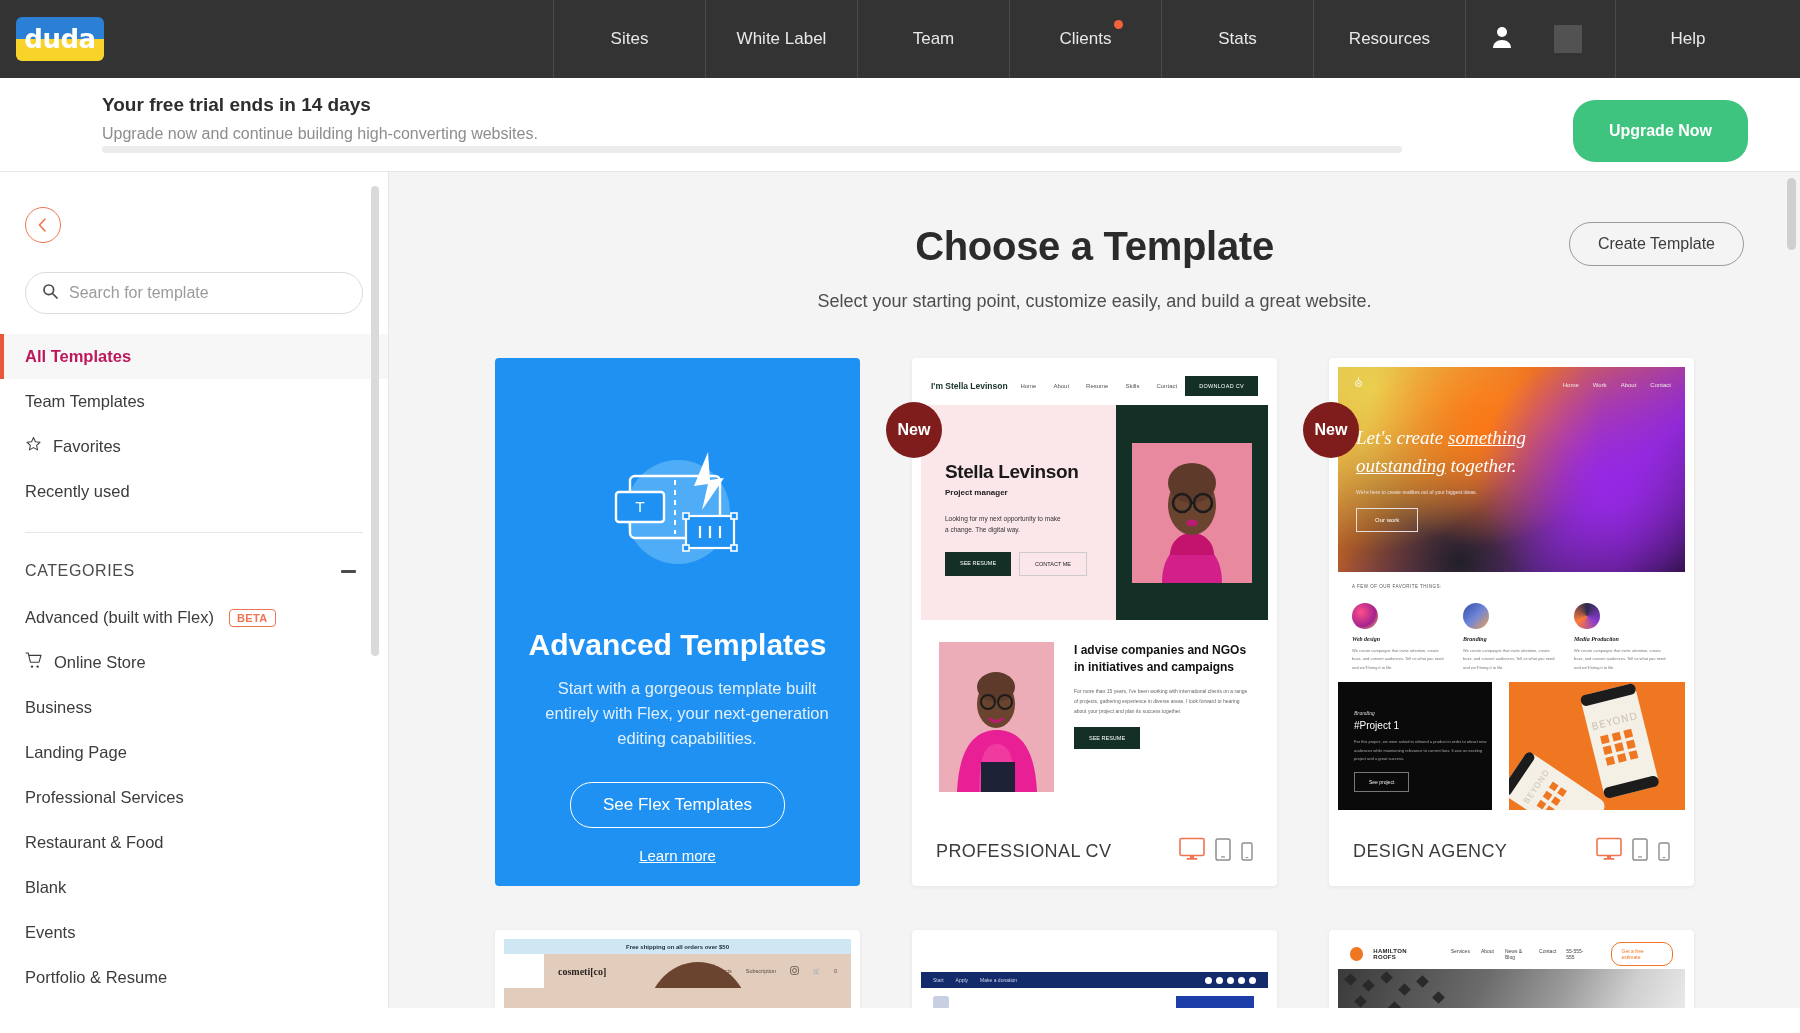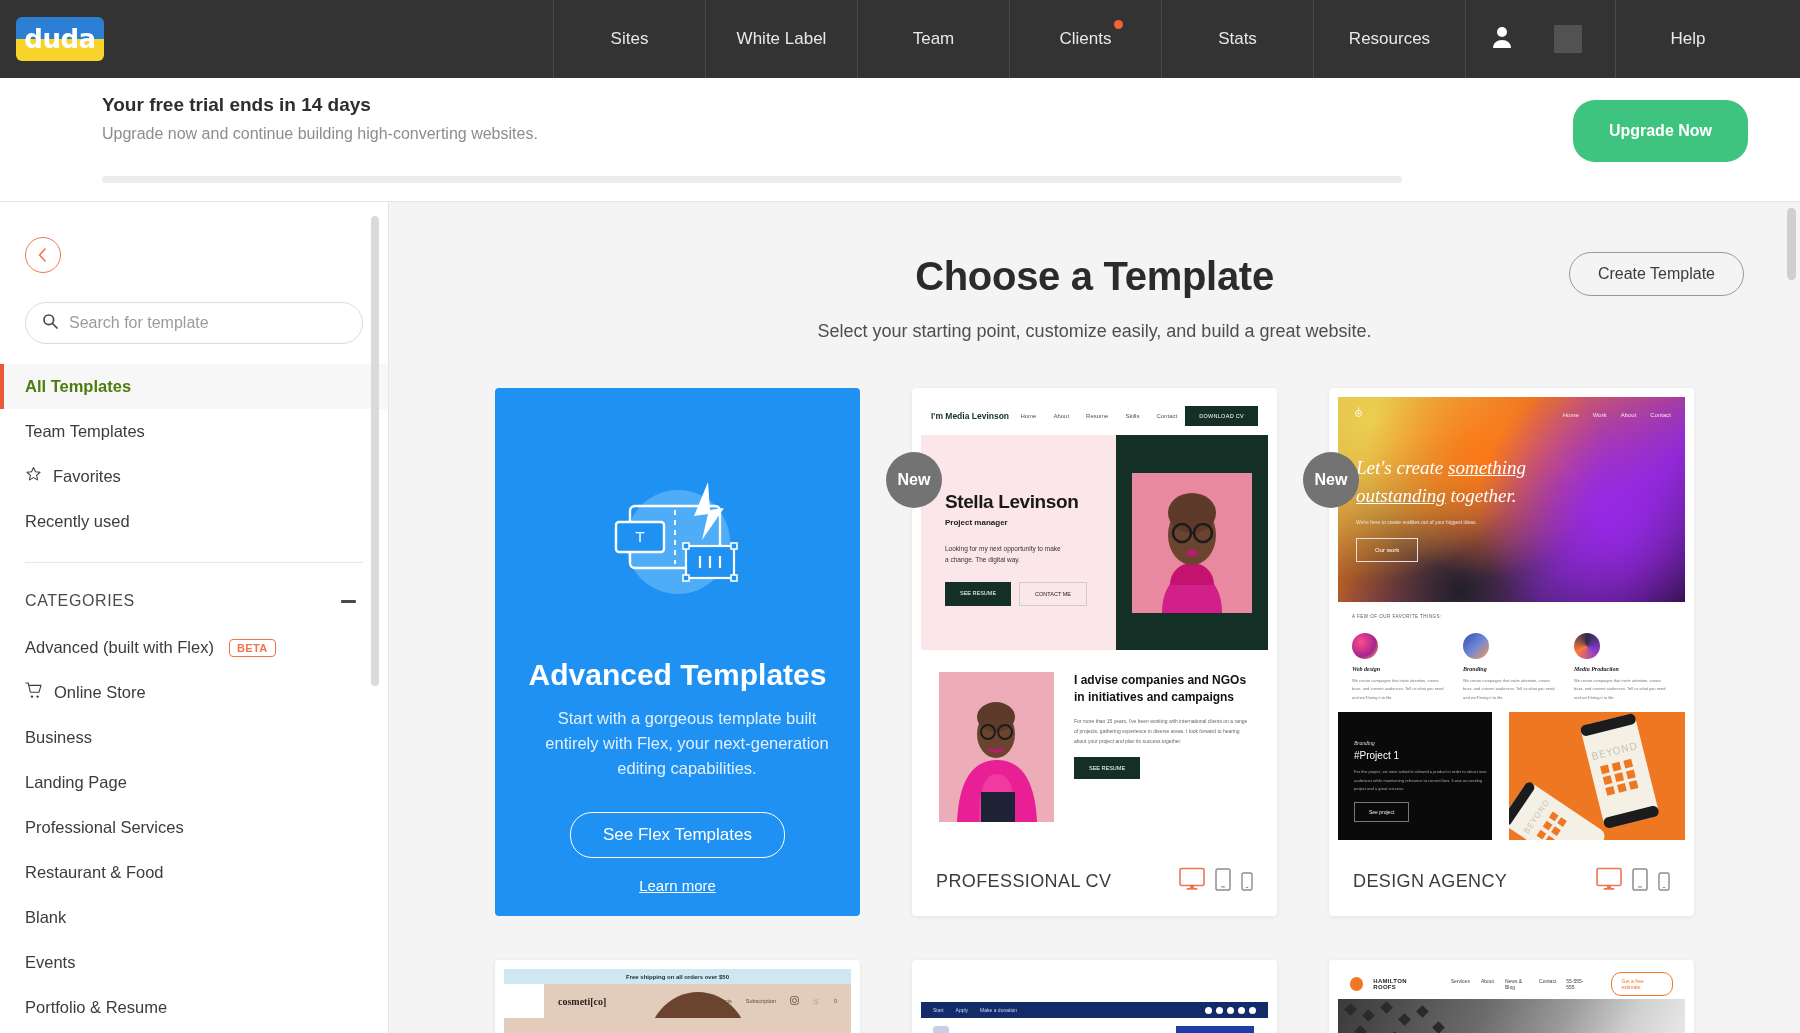--- a/index.html
+++ b/index.html
@@ -59,21 +59,21 @@
   .nav-help {
     display: flex; align-items: center; justify-content: center;
     color: #e8e8e8; font-size: 17px;
     border-left: 1px solid #4a4a4a;
     flex: 1;
     padding-right: 40px;
   }
 
   
   .banner {
-    height: 124px;
+    height: 94px;
     background: #ffffff;
     border-bottom: 1px solid #e6e6e6;
     position: relative;
     padding: 16px 0 0 0;
   }
   .banner-inner {
     display: flex; align-items: flex-start; justify-content: space-between;
     padding: 0 52px 0 102px;
   }
   .banner-title { font-size: 19px; font-weight: bold; color: #2e2e2e; }
@@ -143,21 +143,21 @@
     display: flex; align-items: center;
     padding-left: 25px;
     font-size: 16.5px;
     color: #3c3c3c;
     cursor: pointer;
     gap: 11px;
     position: relative;
   }
   .sb-item.active {
     background: #f7f7f7;
-    color: #4d7c0f;
+    color: #be185d;
     font-weight: bold;
   }
   .sb-item.active::before {
     content: "";
     position: absolute; left: 0; top: 0; bottom: 0;
     width: 4px; background: #e8583a;
   }
   .sb-divider {
     height: 1px; background: #e6e6e6;
     margin: 18px 25px 0 25px;
@@ -278,24 +278,24 @@
   .tpl-footer {
     position: absolute; bottom: 0; left: 0; right: 0;
     height: 64px;
     display: flex; align-items: center; justify-content: space-between;
     padding: 0 24px 6px 24px;
   }
   .tpl-name { font-size: 18px; color: #3c3c3c; letter-spacing: .4px; }
   .devices { display: flex; align-items: flex-end; gap: 10px; }
   .new-badge {
     position: absolute;
-    left: -26px; top: 64px;
+    left: -26px; top: 44px;
     width: 56px; height: 56px;
     border-radius: 50%;
-    background: #737373;
+    background: #7f1d1d;
     color: #fff; font-size: 16px; font-weight: bold;
     display: flex; align-items: center; justify-content: center;
     z-index: 5;
   }
 
   
   .cv-nav { height: 38px; background:#fff; display:flex; align-items:center; padding:0 10px; gap:8px;}
   .cv-brand { font-size: 8.5px; font-weight: bold; color:#143026; flex:1;}
   .cv-links { display:flex; gap:17px; font-size:6px; color:#555; }
   .cv-dl { background:#143026; color:#fff; font-size:5.5px; padding:7px 14px; letter-spacing:.3px;}
@@ -561,21 +561,21 @@
         <div class="adv-title">Advanced Templates</div>
         <div class="adv-desc">Start with a gorgeous template built entirely with Flex, your next-generation editing capabilities.</div>
         <button class="adv-btn">See Flex Templates</button>
         <div class="adv-learn">Learn more</div>
       </div>
 
       <div class="tpl-card">
         <div class="new-badge">New</div>
         <div class="tpl-thumb">
           <div class="cv-nav">
-            <span class="cv-brand">I'm Media Levinson</span>
+            <span class="cv-brand">I'm Stella Levinson</span>
             <span class="cv-links">
               <span>Home</span>
               <span>About</span>
               <span>Resume</span>
               <span>Skills</span>
               <span>Contact</span>
             </span>
             <span class="cv-dl">DOWNLOAD CV</span>
           </div>
           <div class="cv-hero">

